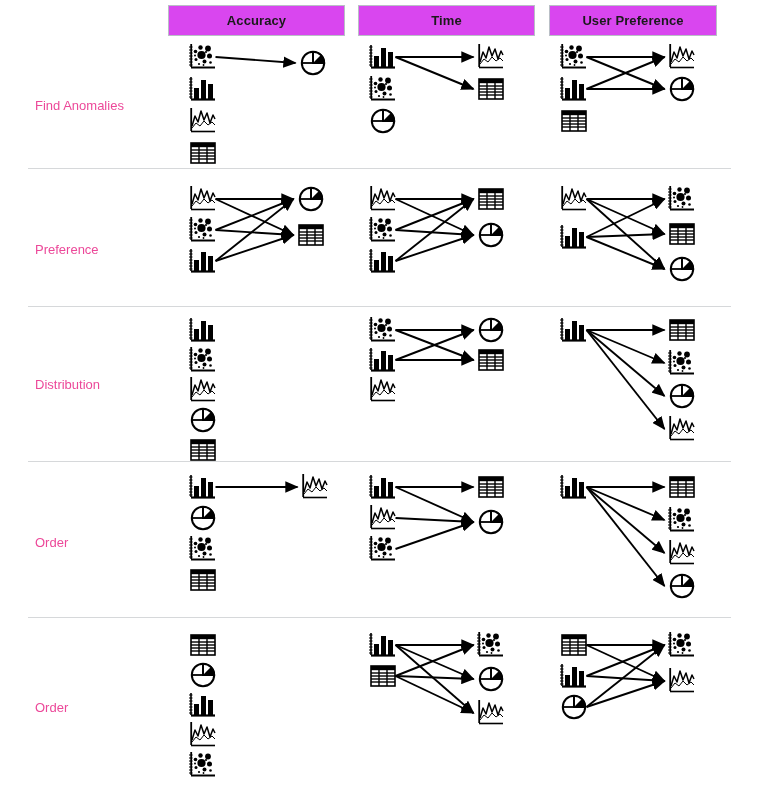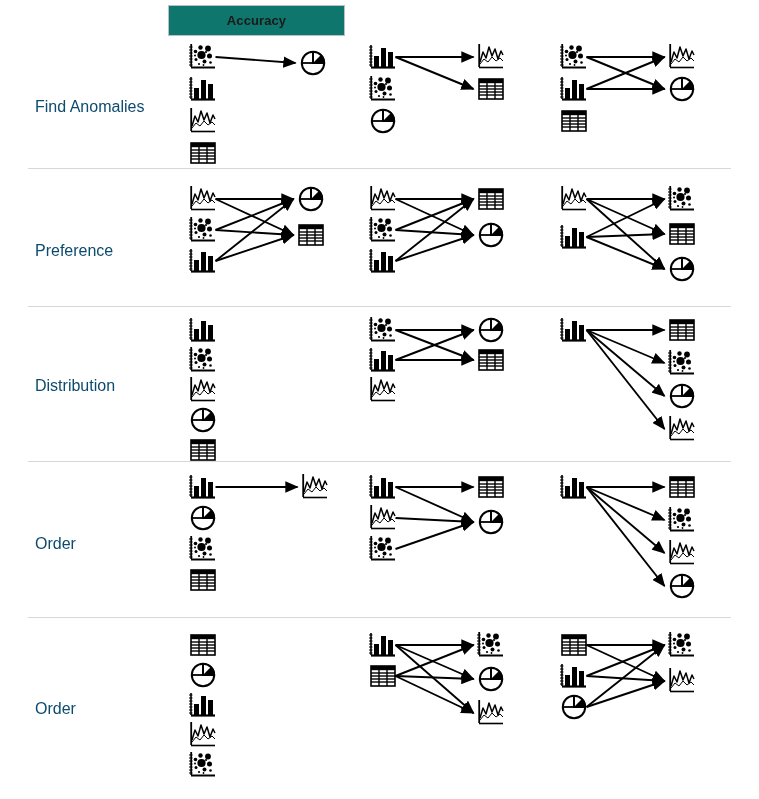--- a/index.html
+++ b/index.html
@@ -11,59 +11,65 @@
     overflow:hidden;
   }
   .sheet{position:relative;width:759px;height:799px;}
 
   
   .header-row{
     position:absolute;top:5px;left:0;width:759px;height:33px;
   }
   .hcell{
     position:absolute;top:0;height:31px;
-    background:#0f766e;
+    background:#d946ef;
     border:1px solid #b9bfc6;
     box-sizing:border-box;
     display:flex;align-items:center;justify-content:center;
     font-size:13px;font-weight:bold;color:#1a1a1a;
     letter-spacing:.1px;
   }
   .hcell.c1{left:168px;width:177px;}
   .hcell.c2{left:358px;width:177px;}
   .hcell.c3{left:549px;width:168px;}
 
   
   .row{position:absolute;left:0;width:759px;}
   .row-sep{
     position:absolute;left:28px;width:703px;height:1px;
     background:#d6d8da;
   }
   .row-label{
     position:absolute;left:35px;
-    font-size:16px;color:#0c4a6e;white-space:nowrap;
+    font-size:13px;color:#ec4899;white-space:nowrap;
   }
   .cell{position:absolute;top:0;}
   .cell.c1{left:168px;width:190px;}
   .cell.c2{left:358px;width:191px;}
   .cell.c3{left:549px;width:210px;}
 
   .svg-layer{display:block;}
 
   
 </style>
 </head>
 <body>
 
 <div class="sheet">
 
   <div class="header-row">
     <div class="hcell c1">
       <span>Accuracy</span>
     </div>
+    <div class="hcell c2">
+      <span>Time</span>
+    </div>
+    <div class="hcell c3">
+      <span>User Preference</span>
+    </div>
   </div>
 
   <div id="rows-root">
       <div class="row" style="top:40px;height:128px">
         <div class="row-label" style="top:58px">Find Anomalies</div>
         <div class="cell c1">
           <svg class="svg-layer" width="166" height="136" viewBox="0 0 166 136">
             <defs>
               <marker id="ah0" markerWidth="7" markerHeight="6" refX="6.4" refY="3" orient="auto" markerUnits="strokeWidth">
                 <path d="M0,0 L7,3 L0,6 z" fill="#000"></path>

